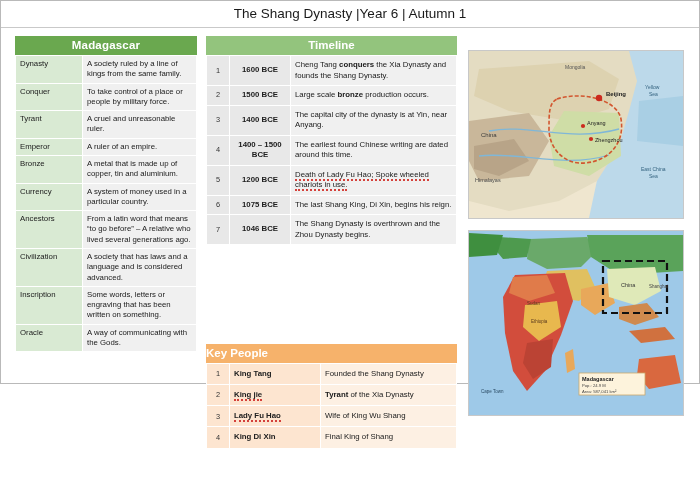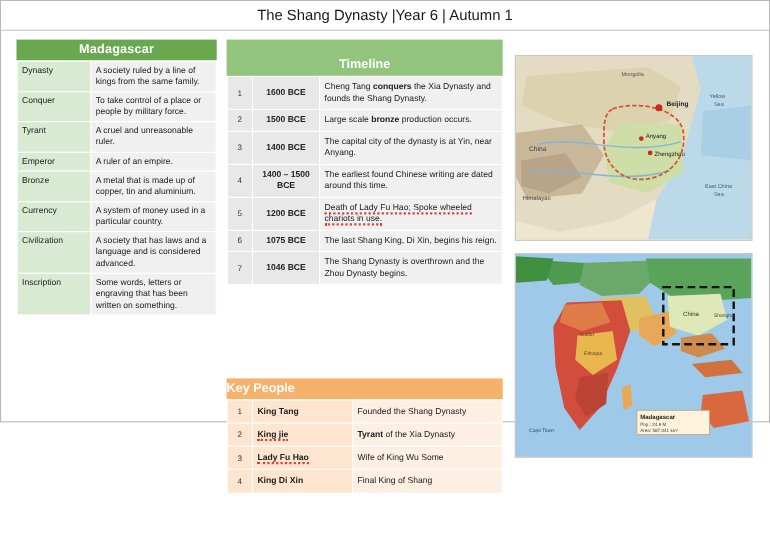--- a/index.html
+++ b/index.html
@@ -77,21 +77,21 @@
     left: 205px;
     top: 35px;
     width: 251px;
   }
   .timeline-head {
     background: #93c47d;
     color: #ffffff;
     text-align: center;
     font-weight: bold;
     font-size: 11.5px;
-    padding: 17px 0 4px 0;
+    padding: 3px 0 4px 0;
   }
   .timeline table {
     border-collapse: collapse;
     width: 100%;
     table-layout: fixed;
   }
   .timeline td {
     border: 1px solid #ffffff;
     font-size: 7.8px;
     color: #202020;
@@ -220,26 +220,34 @@
         </tr>
         <tr>
           <td class="term">Bronze</td>
           <td class="def">A metal that is made up of copper, tin and aluminium.</td>
         </tr>
         <tr>
           <td class="term">Currency</td>
           <td class="def">A system of money used in a particular country.</td>
         </tr>
         <tr>
+          <td class="term">Ancestors</td>
+          <td class="def">From a latin word that means “to go before” – A relative who lived several generations ago.</td>
+        </tr>
+        <tr>
           <td class="term">Civilization</td>
           <td class="def">A society that has laws and a language and is considered advanced.</td>
         </tr>
         <tr>
           <td class="term">Inscription</td>
           <td class="def">Some words, letters or engraving that has been written on something.</td>
+        </tr>
+        <tr>
+          <td class="term">Oracle</td>
+          <td class="def">A way of communicating with the Gods.</td>
         </tr>
       </tbody>
     </table>
   </div>
 
   <div class="timeline">
     <div class="timeline-head">Timeline</div>
     <table>
       <tbody>
         <tr>
@@ -291,21 +299,21 @@
           <td class="desc"><span>Founded the Shang Dynasty</span></td>
         </tr>
         <tr>
           <td class="num">2</td>
           <td class="name"><span class="spell">King jie</span></td>
           <td class="desc"><b>Tyrant</b><span> of the Xia Dynasty</span></td>
         </tr>
         <tr>
           <td class="num">3</td>
           <td class="name"><span class="spell">Lady Fu Hao</span></td>
-          <td class="desc"><span>Wife of King Wu Some</span></td>
+          <td class="desc"><span>Wife of King Wu Shang</span></td>
         </tr>
         <tr>
           <td class="num">4</td>
           <td class="name">King Di Xin</td>
           <td class="desc"><span>Final King of Shang</span></td>
         </tr>
       </tbody>
     </table>
   </div>
 

